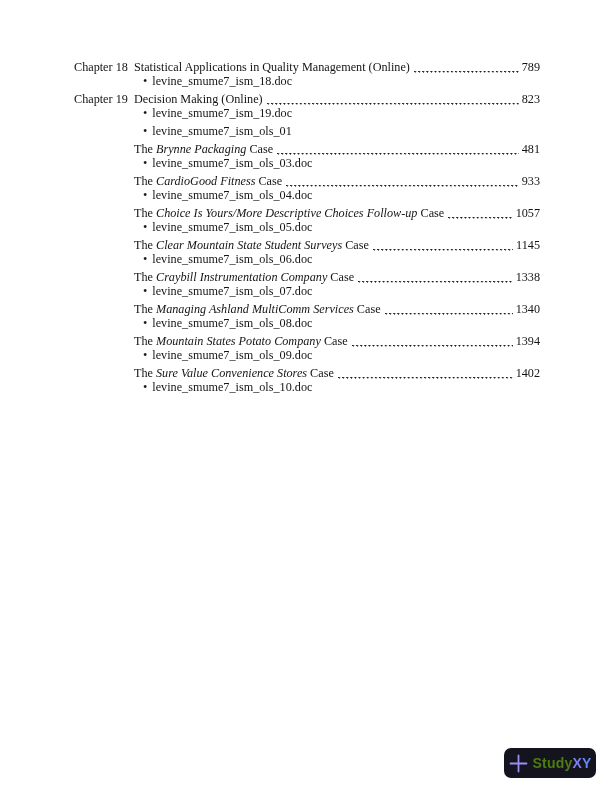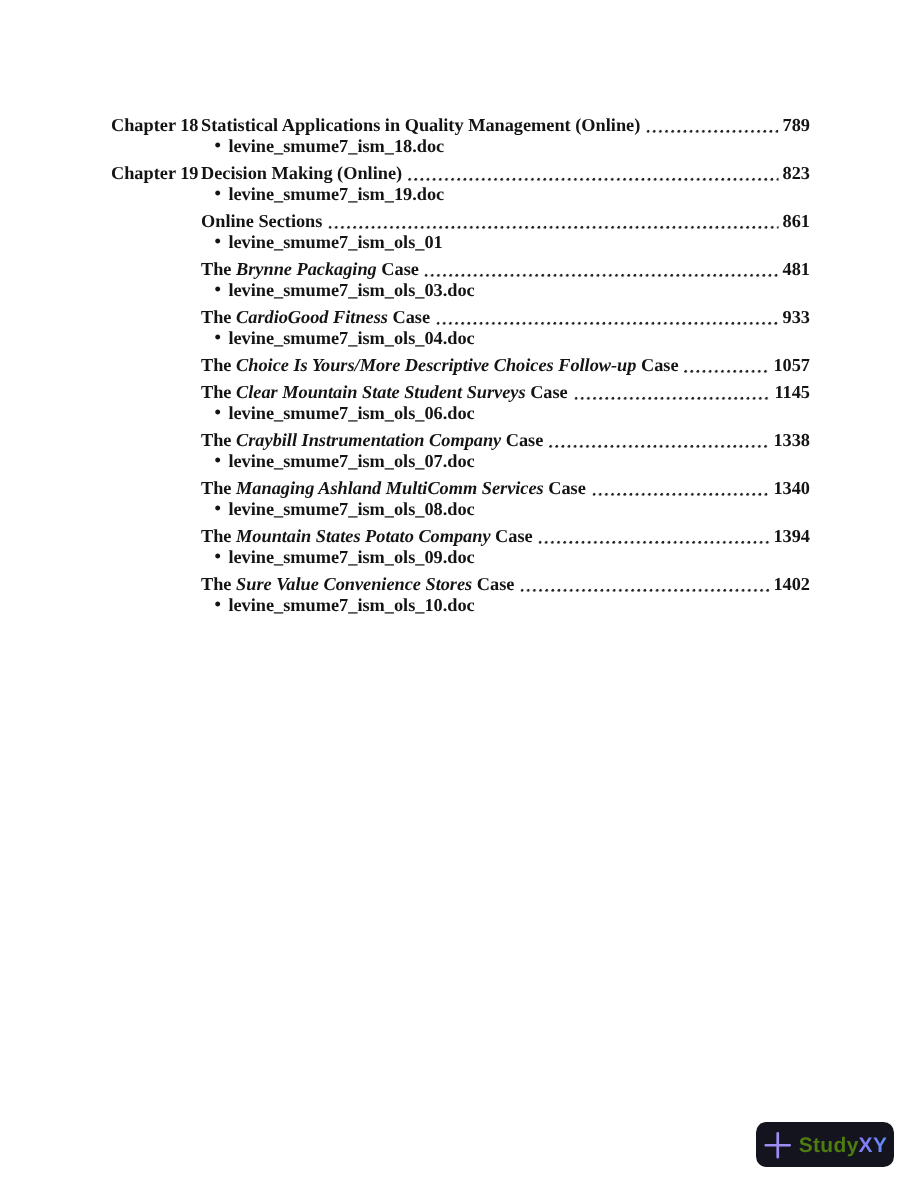--- a/index.html
+++ b/index.html
@@ -12,24 +12,23 @@
     width: 612px;
     height: 792px;
     background: #ffffff;
     overflow: hidden;
     font-family: "Liberation Serif", serif;
     color: #141414;
   }
   .toc {
     position: absolute;
     left: 74px;
-    top: 76px;
+    top: 60px;
     width: 466px;
     font-size: 12.2px;
-    font-weight: bold;
   }
   .entry {
     display: grid;
     grid-template-columns: 60px 1fr;
     margin-bottom: 4px;
   }
   .entry-label {
     line-height: 14px;
     white-space: nowrap;
   }
@@ -130,25 +129,20 @@
         </div>
         <div class="file-line">
           <span class="bullet-dot">•</span><span>levine_smume7_ism_19.doc</span>
         </div>
       </div>
     </div>
 
     <div class="entry">
       <div class="entry-label"></div>
       <div class="entry-body">
-        <div class="entry-line">
-          <span class="entry-title"><span>Online Sections</span><i></i><span></span></span>
-          <span class="leader"></span>
-          <span class="pagenum">861</span>
-        </div>
         <div class="file-line">
           <span class="bullet-dot">•</span><span>levine_smume7_ism_ols_01</span>
         </div>
       </div>
     </div>
 
 
     <div class="entry">
       <div class="entry-label"></div>
       <div class="entry-body">
@@ -177,20 +171,23 @@
       </div>
     </div>
 
     <div class="entry">
       <div class="entry-label"></div>
       <div class="entry-body">
         <div class="entry-line">
           <span class="entry-title"><span>The </span><i>Choice Is Yours/More Descriptive Choices Follow-up</i><span> Case</span></span>
           <span class="leader"></span>
           <span class="pagenum">1057</span>
+        </div>
+        <div class="file-line">
+          <span class="bullet-dot">•</span><span>levine_smume7_ism_ols_05.doc</span>
         </div>
       </div>
     </div>
 
     <div class="entry">
       <div class="entry-label"></div>
       <div class="entry-body">
         <div class="entry-line">
           <span class="entry-title"><span>The </span><i>Clear Mountain State Student Surveys</i><span> Case</span></span>
           <span class="leader"></span>

